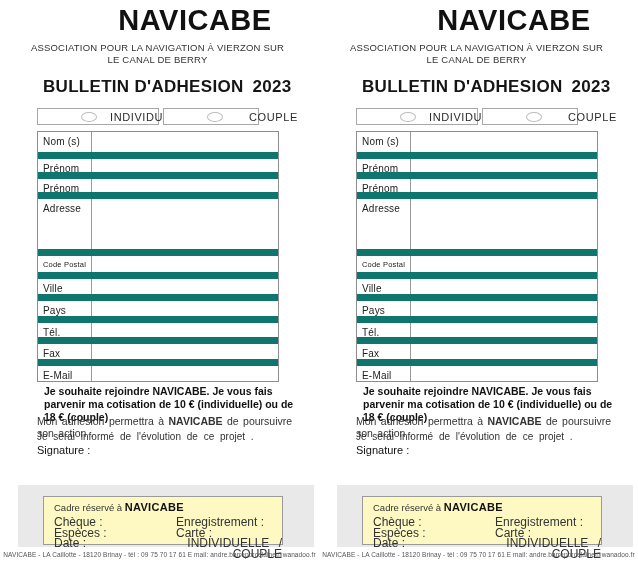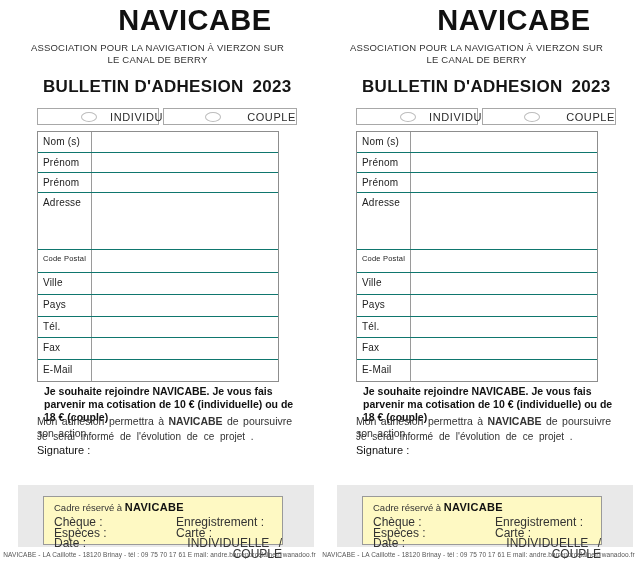--- a/index.html
+++ b/index.html
@@ -28,34 +28,34 @@
     white-space:nowrap;
   }
   .heading .year { margin-left:4px; }
 
   .opt-box {
     position:absolute; top:108px; height:17px;
     border:1px solid #a8a8a8; background:#fff;
     display:flex; align-items:center;padding-left:36px;
   }
   .opt-box.opt-1 { left:37px;  width:122px; }
-  .opt-box.opt-2 { left:163px; width:134px;justify-content:flex-end; }
+  .opt-box.opt-2 { left:163px; width:96px; }
   .ellipse {
     width:16px; height:10px; border:1px solid #bdbdbd; border-radius:50%;
     margin-left:7px; flex:0 0 auto;
   }
   .opt-label { font-size:11px; letter-spacing:.6px; color:#2a2a2a; }
   .opt-1 .opt-label { margin-left:13px; }
   .opt-2 .opt-label { margin-left:26px; }
 
   .form-table {
     position:absolute; top:131px; left:37px; width:242px;
     border:1px solid #8d8d8d; background:#fff;
   }
-  .frow { display:flex; border-top:1px solid #0f766e; }
+  .frow { display:flex; border-top:7px solid #0f766e; }
   .frow:first-child { border-top:none; }
   .flabel {
     width:54px; flex:0 0 54px; border-right:1px solid #9a9a9a;
     padding:4px 2px 0 5px; font-size:10px; color:#222; letter-spacing:.2px;
   }
   .fvalue { flex:1; }
   .frow.h20 { height:20px; }
   .frow.h21 { height:21px;gap:17px; }
   .frow.h22 { height:22px; }
   .frow.tall { height:57px; }

